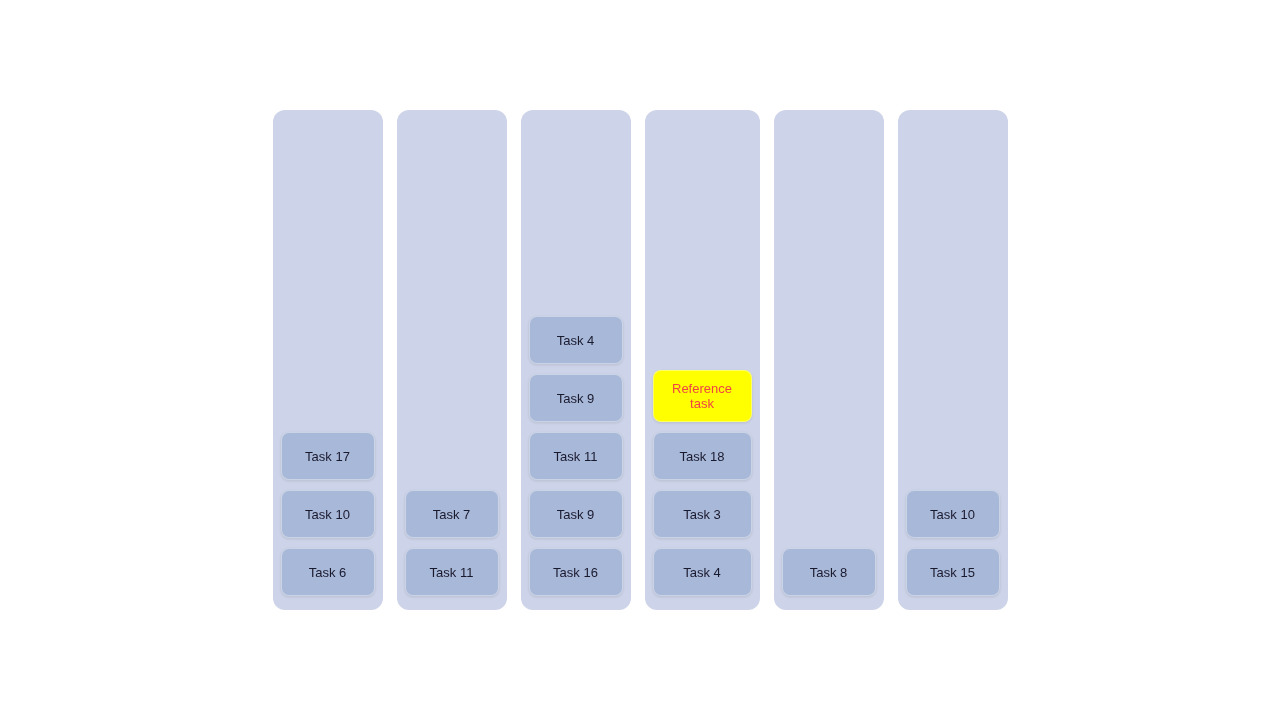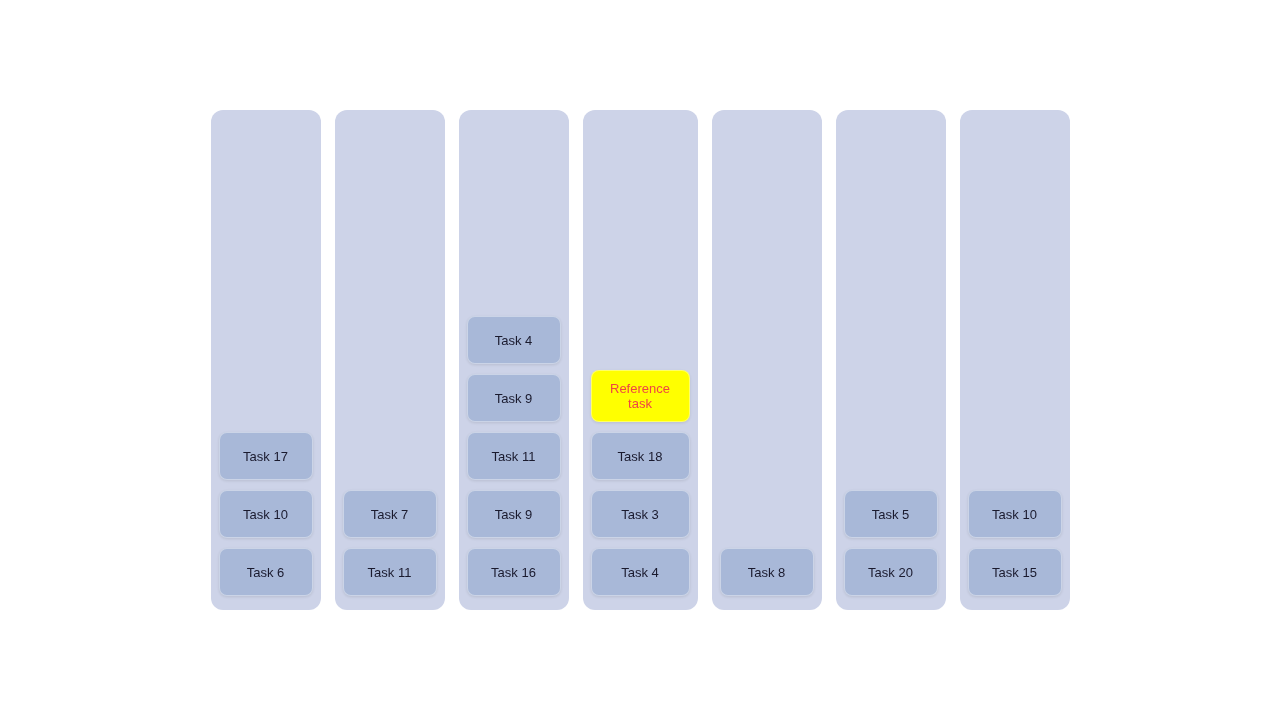--- a/index.html
+++ b/index.html
@@ -97,21 +97,16 @@
       <div class="task-card">Task 18</div>
       <div class="task-card">Task 3</div>
       <div class="task-card">Task 4</div>
     </div>
     <div class="column">
       <div class="column-spacer"></div>
       <div class="task-card">Task 8</div>
     </div>
     <div class="column">
       <div class="column-spacer"></div>
-      <div class="task-card">Task 5</div>
-      <div class="task-card">Task 20</div>
-    </div>
-    <div class="column">
-      <div class="column-spacer"></div>
       <div class="task-card">Task 10</div>
       <div class="task-card">Task 15</div>
     </div>
   </div>
 
 </body></html>

